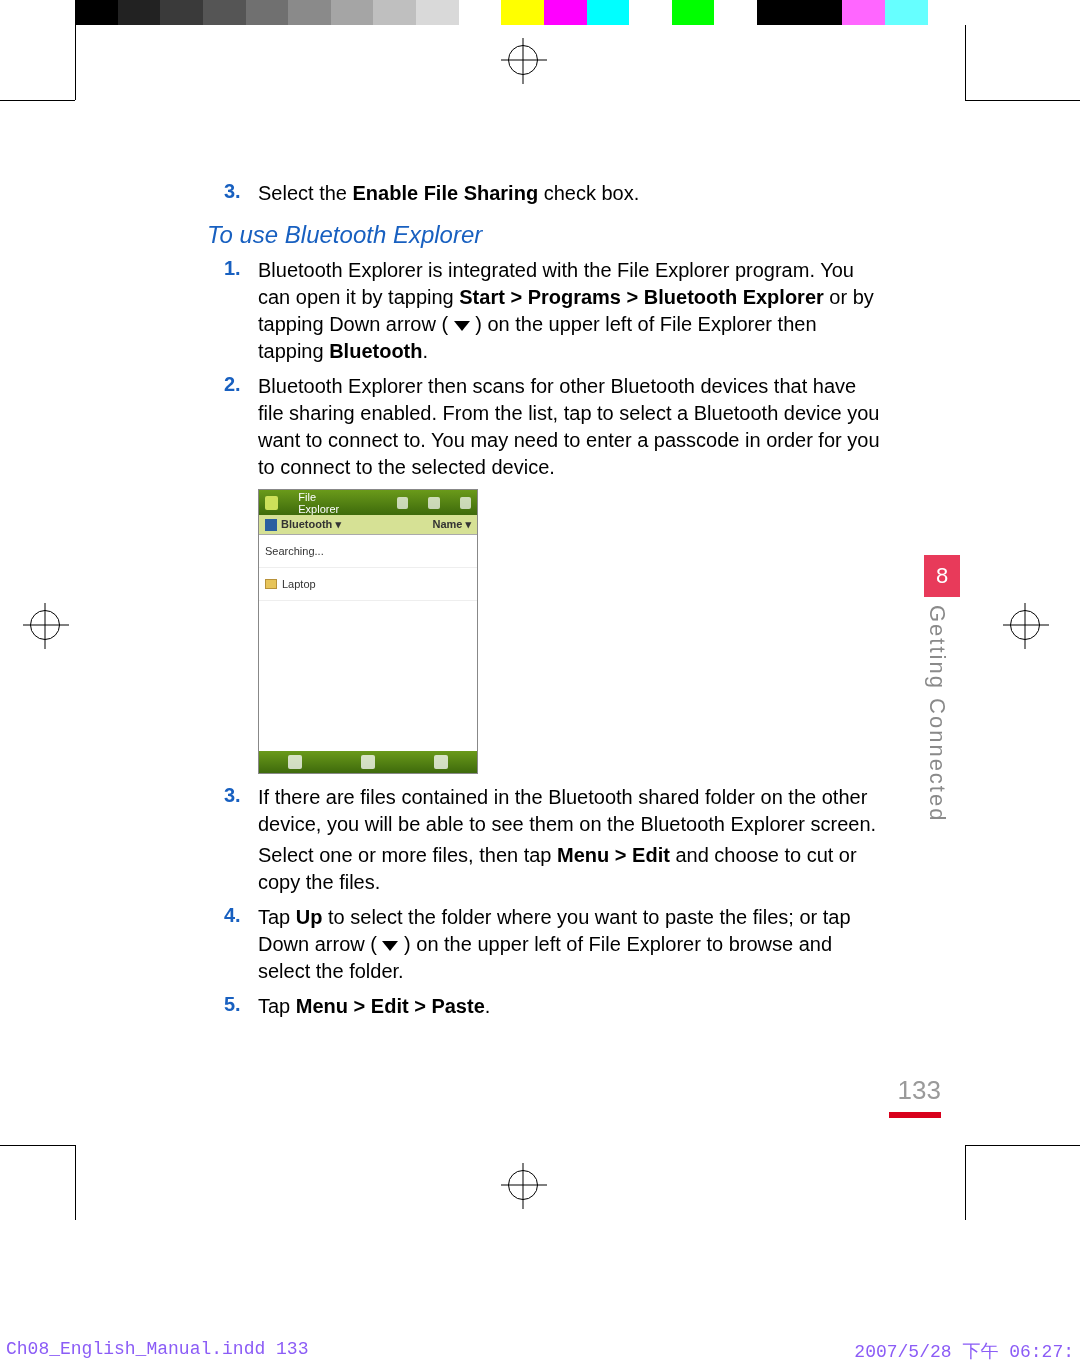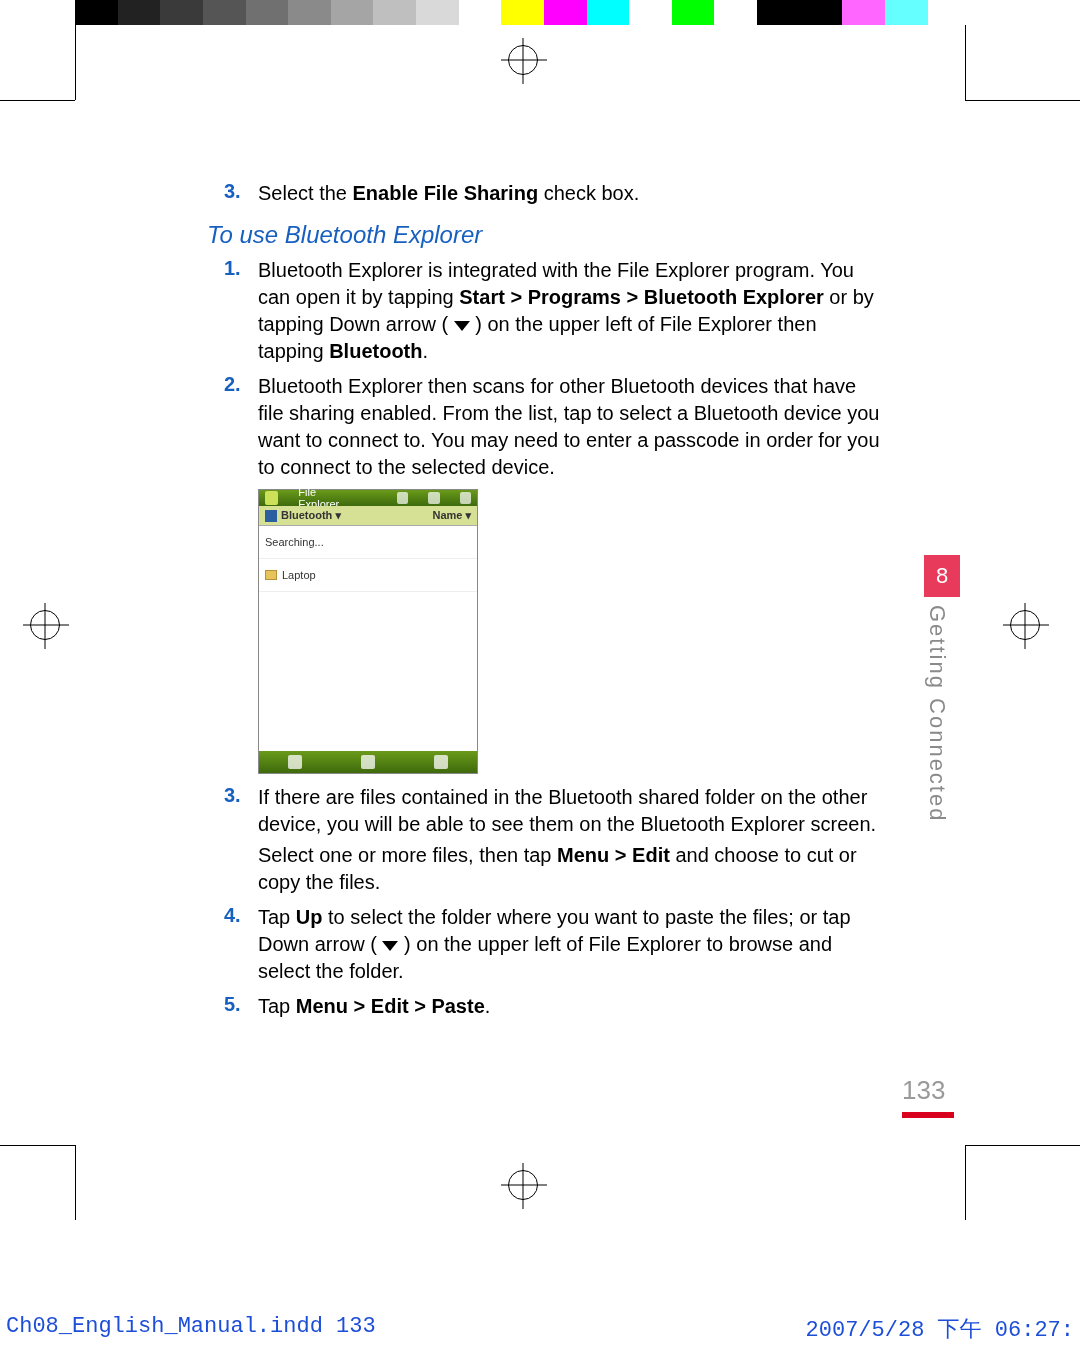--- a/index.html
+++ b/index.html
@@ -66,21 +66,21 @@
   
   .shot {
     width:220px; height:285px;
     border:1px solid #888;
     margin:6px 0 10px 58px;
     background:#fff;
     display:flex; flex-direction:column;
     font-size:11px;
   }
   .shot .bar-top {
-    height:16px;
+    height:25px;
     background:linear-gradient(#6a9a1a,#3e6a0c);
     display:flex; align-items:center;
     color:#fff; padding:0 6px; gap:20px;
   }
   .shot .bar-top .win-icon {
     width:14px; height:14px; background:#cde05a; border-radius:2px;
   }
   .shot .bar-top .spacer { flex:1; }
   .shot .bar-top .ticon { width:12px; height:12px; background:rgba(255,255,255,.7); border-radius:2px; }
   .shot .row1 {
@@ -119,35 +119,35 @@
   }
   .side-tab .vtext {
     writing-mode:vertical-rl;
     color:#8a8a8a;
     font-size:22px;
     letter-spacing:2px;
     margin-top:8px;
   }
   .pagenum {
     position:absolute;
-    right:126px; top:1075px;
-    text-align:left;
+    right:139px; top:1075px;
+    text-align:right;
   }
   .pagenum .n { font-size:26px; color:#9a9a9a; }
   .pagenum .bar { width:52px; height:6px; background:#d8001c; margin-top:6px; margin-left:auto; }
 
   .footer {
     position:absolute;
-    left:0; bottom:20px;
+    left:0; bottom:1px;
     width:100%;
     display:flex; justify-content:space-between;
     padding:0 6px;
     font-family:"Courier New", monospace;
-    font-size:22px;
-    color:#1d4ed8;
+    font-size:18px;
+    color:#8b5cf6;
   }
 </style>
 </head>
 <body>
 
 <div class="colorbar" id="colorbar">
     <div style="background: rgb(0, 0, 0);"></div>
     <div style="background: rgb(34, 34, 34);"></div>
     <div style="background: rgb(58, 58, 58);"></div>
     <div style="background: rgb(85, 85, 85);"></div>

